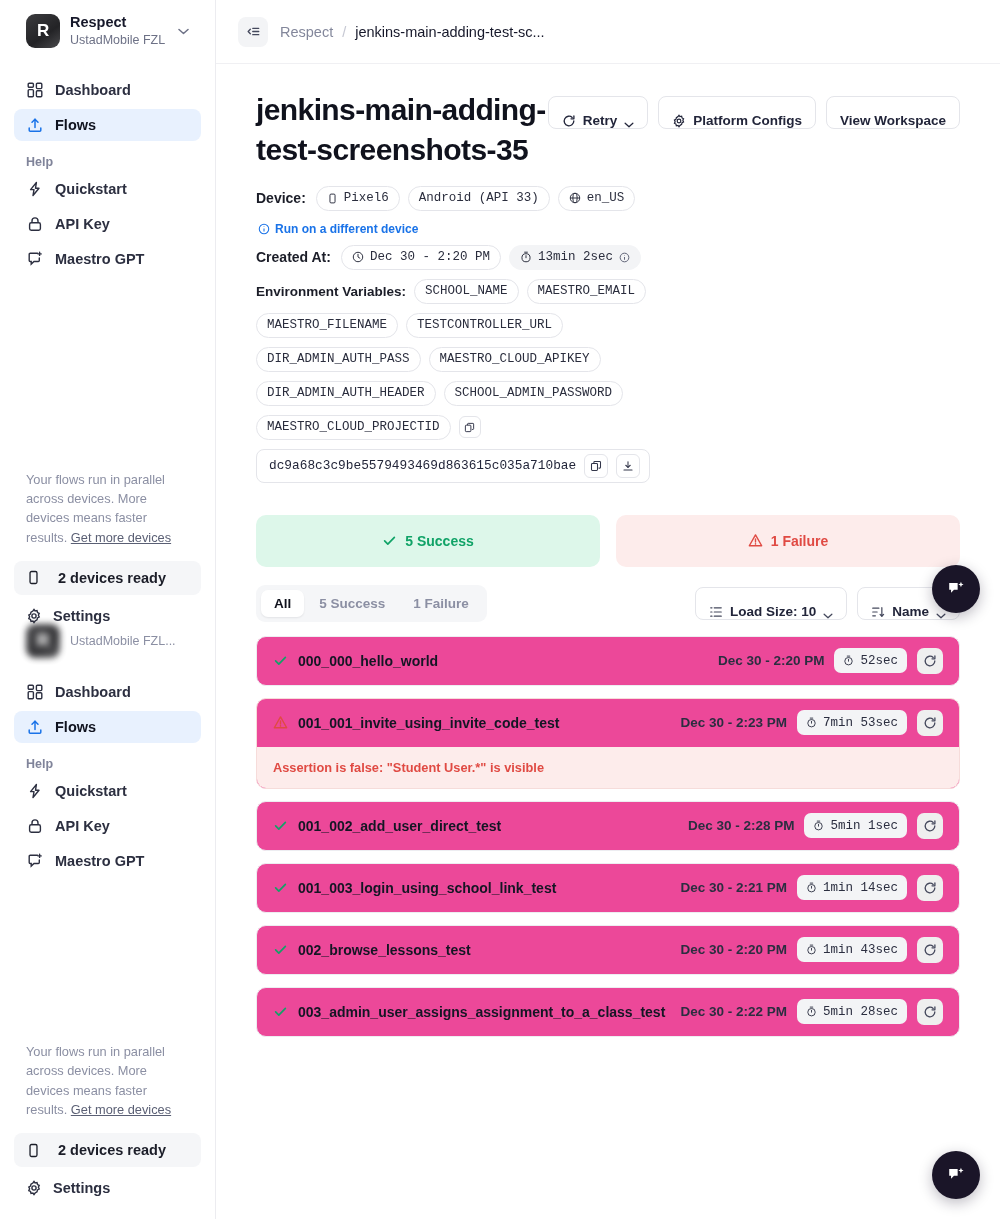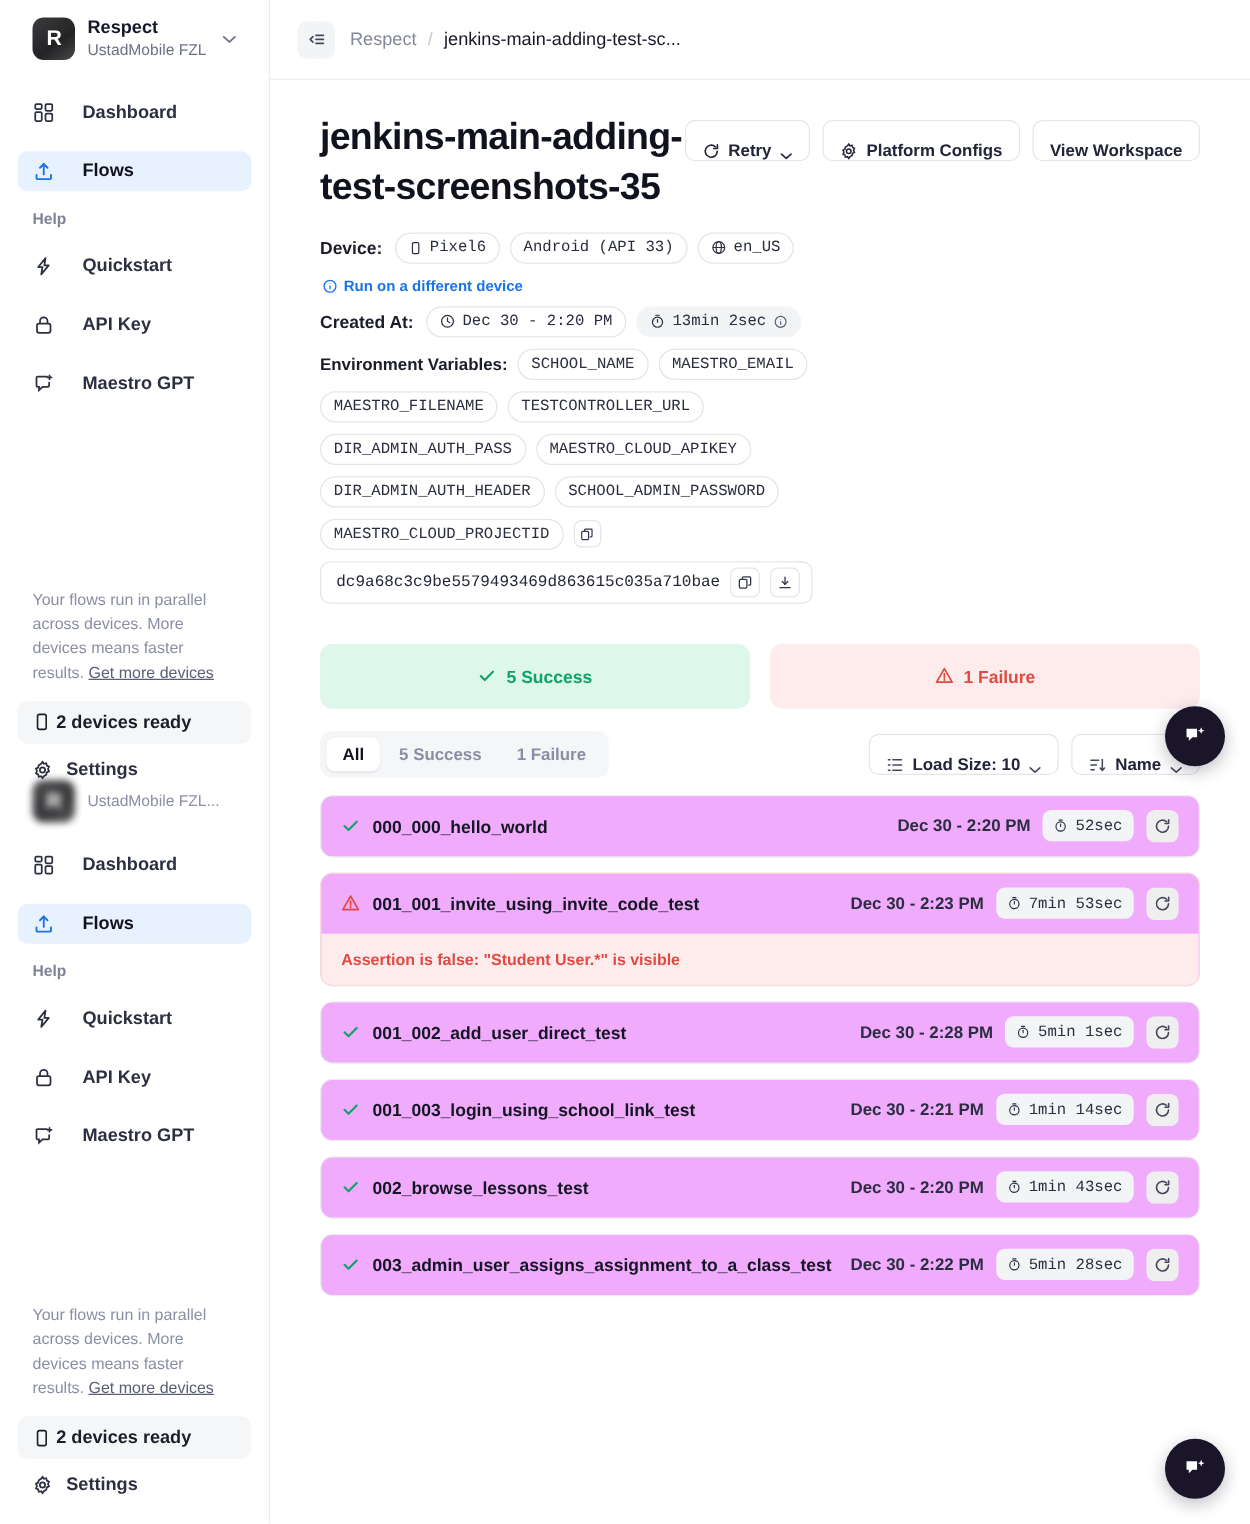--- a/index.html
+++ b/index.html
@@ -35,39 +35,39 @@
     position: absolute; inset: 0;
     display: flex; align-items: center; justify-content: center;
     color: #fff; font-size: 17px; font-weight: 700; letter-spacing: -0.5px;
   }
   .org-txt { flex: 1; min-width: 0; line-height: 1.2; }
   .org-name { font-size: 14.5px; font-weight: 700; color: #16182a; }
   .org-sub { font-size: 12.5px; color: #6d7186; margin-top: 1px; white-space: nowrap; overflow: hidden; }
   .chev { color: #6d7186; font-size: 11px; padding: 0 2px; }
 
   .nav-item {
-    display: flex; align-items: center; gap: 22px;
-    height: 32px; padding: 0 12px; margin: 15px 0;
+    display: flex; align-items: center; gap: 11px;
+    height: 32px; padding: 0 12px; margin: 3px 0;
     border-radius: 8px; cursor: pointer;
     font-size: 14.5px; font-weight: 600; color: #2c2f40; text-align: center;
   }
   .nav-item.active { background: #e8f1fe; color: #10131f; font-weight: 700; }
   .nav-item .ic { width: 18px; height: 18px; display: flex; align-items: center; justify-content: center; flex: none; }
   .nav-item.active .ic svg { stroke: #1a73e8; }
   .sec-label {
     font-size: 12.5px; color: #80849a; font-weight: 600;
     padding: 0 12px; margin: 14px 0 4px;
   }
   .blurb {
     font-size: 12.8px; color: #8b8fa3; line-height: 1.5;
     padding: 0 12px; margin-bottom: 14px;
   }
   .blurb a { color: #5a5f74; text-decoration: underline; cursor: pointer; }
   .devrow {
-    display: flex; align-items: center; gap: 4px;
+    display: flex; align-items: center; gap: 17px;
     height: 34px; padding: 0 12px; border-radius: 8px;
     background: #f5f6f8; font-size: 14.5px; font-weight: 700; color: #1b1d28;
     cursor: pointer;
   }
   .setrow {
     display: flex; align-items: center; gap: 11px;
     height: 34px; padding: 0 12px; margin-top: 4px;
     font-size: 14.5px; font-weight: 600; color: #2c2f40; cursor: pointer;
   }
   .org-ghost { display: flex; align-items: center; gap: 10px; padding: 4px 10px 8px 12px; }
@@ -157,21 +157,21 @@
     padding: 6px 13px; border-radius: 7px; font-size: 13.5px;
     color: #8b8fa3; font-weight: 600; cursor: pointer; border: none; background: transparent;
     font-family: inherit;
   }
   .seg.on { background: #fff; color: #10121d; font-weight: 800; box-shadow: 0 1px 2px rgba(16,18,29,.08); }
   .sorters { display: flex; gap: 10px; }
 
   .rows { margin-top: 14px; }
   .card {
     border: 1px solid #ededf1; border-radius: 10px; margin-bottom: 12px;
-    overflow: hidden; background: #f0abfc;
+    overflow: hidden; background: #ec4899;
   }
   .row { display: flex; align-items: center; gap: 10px; padding: 0 16px; height: 48px; cursor: pointer; }
   .row-name { font-size: 14px; font-weight: 700; color: #141624; flex: 1; white-space: nowrap; }
   .row-date { font-size: 13.5px; font-weight: 600; color: #2b2e40; white-space: nowrap; }
   .dur {
     display: inline-flex; align-items: center; gap: 6px;
     height: 25px; padding: 0 9px; border-radius: 7px; background: #f3f4f6;
     font-family: "Liberation Mono", monospace; font-size: 12.5px; color: #2b2e40; white-space: nowrap;
   }
   .retry-ic {

